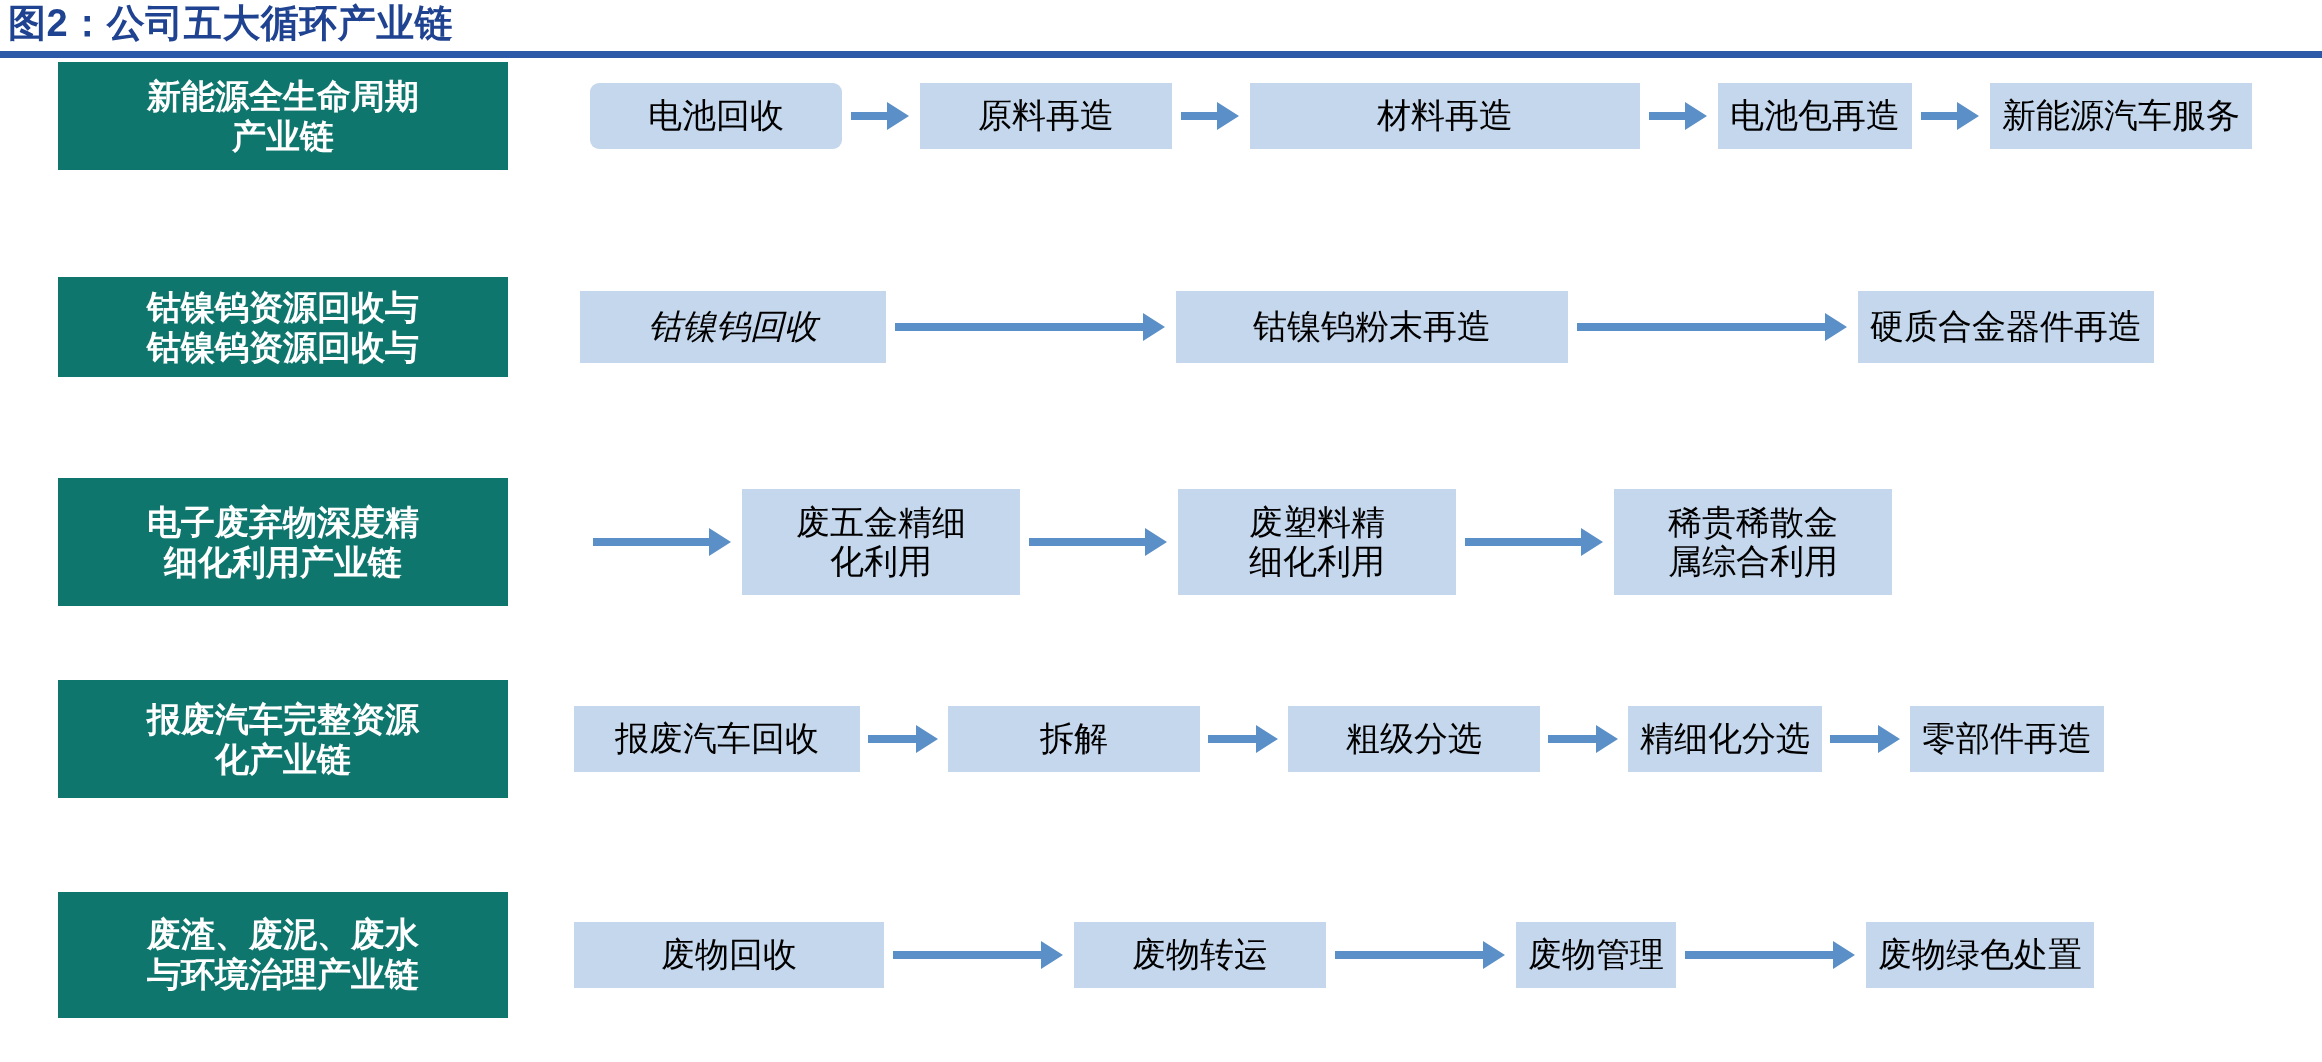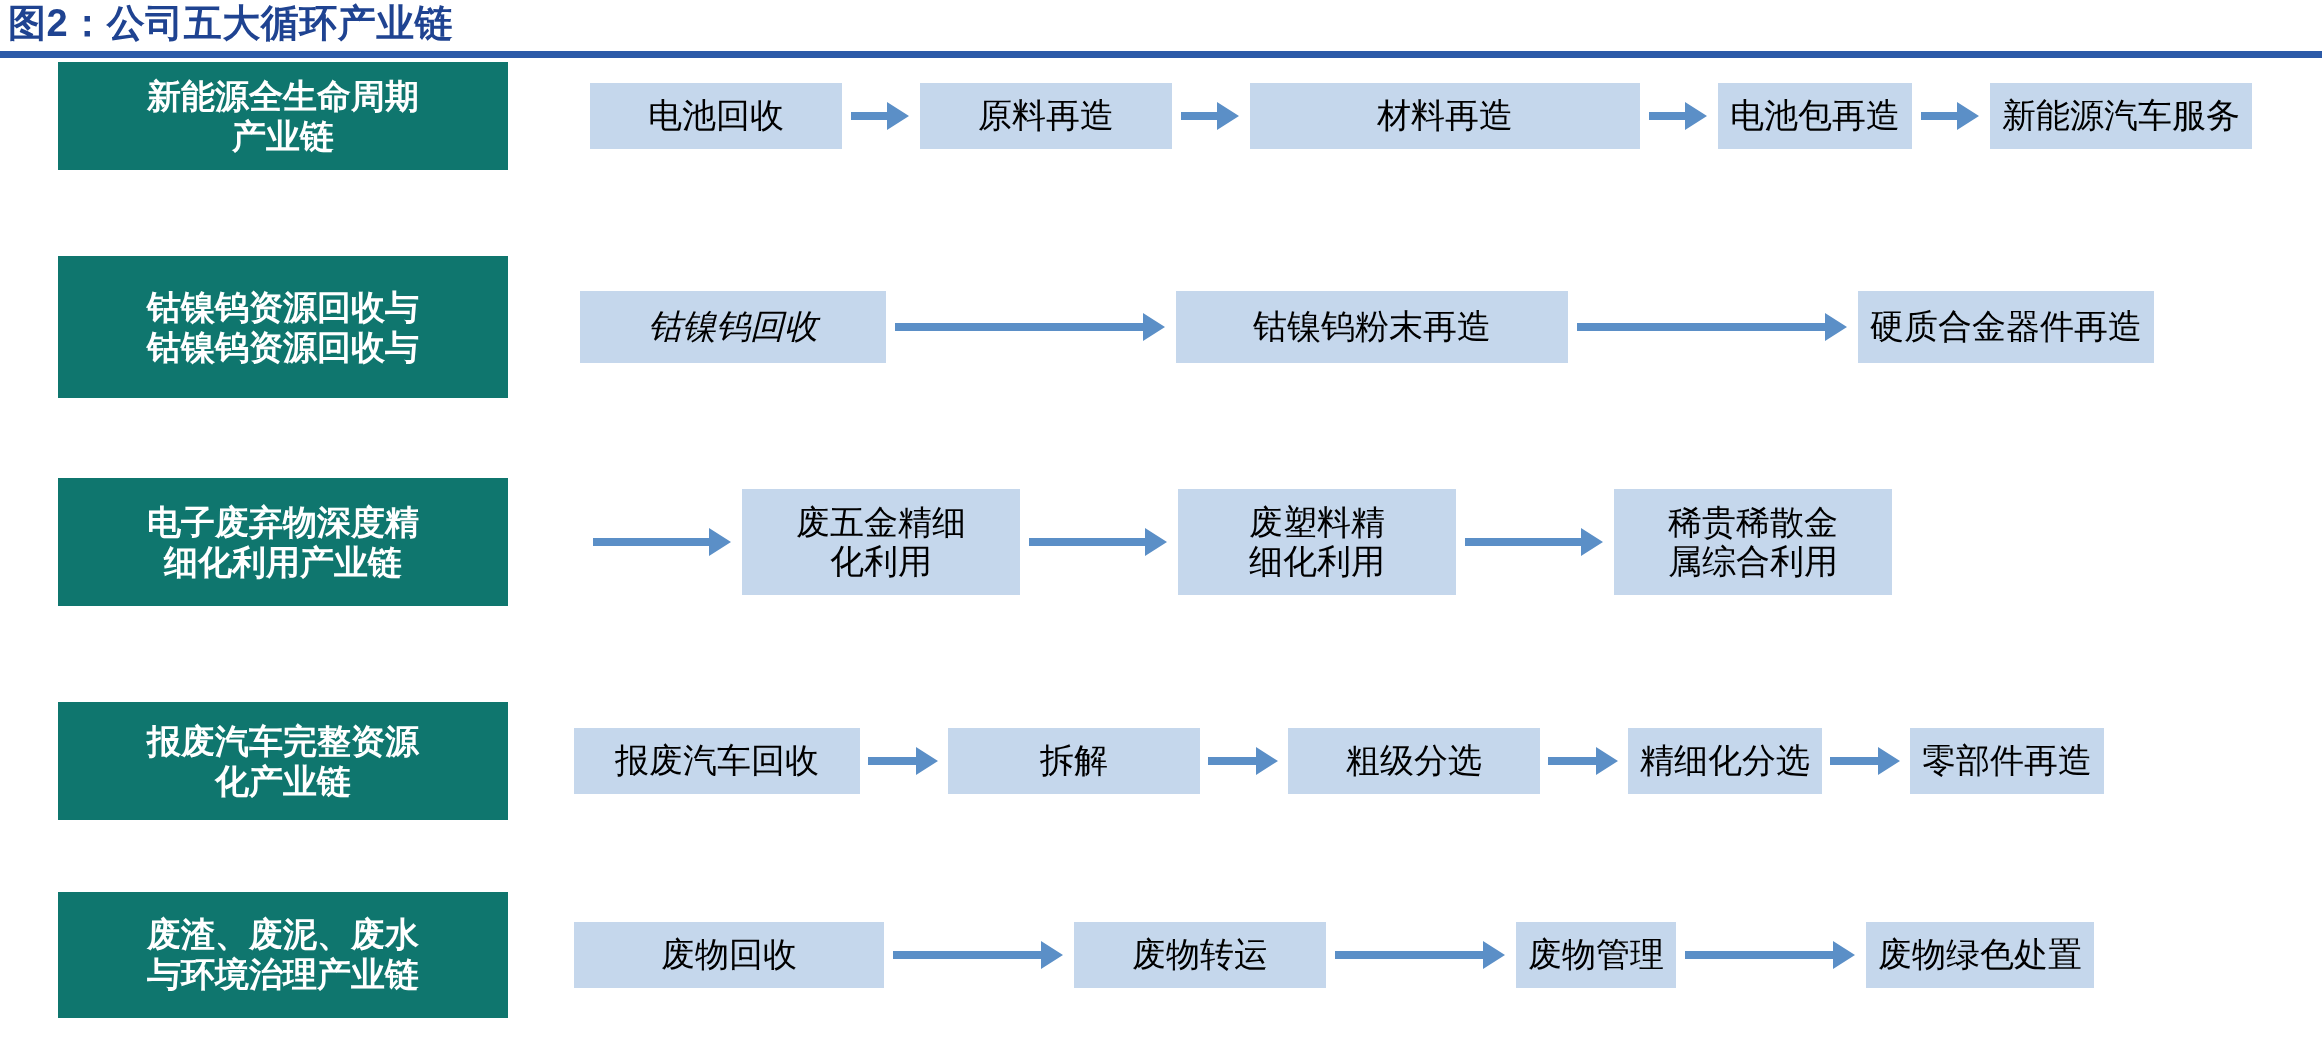--- a/index.html
+++ b/index.html
@@ -97,43 +97,43 @@
     display: flex;
     align-items: center;
     justify-content: center;
   }
   .arrow svg { display: block; }
 
   
   #row-0 { top: 62px;  height: 108px; }
   #row-1 { top: 268px; height: 118px; }
   #row-2 { top: 478px; height: 128px; }
-  #row-3 { top: 702px; height: 118px; }
+  #row-3 { top: 680px; height: 118px; }
   #row-4 { top: 892px; height: 126px; font-family: Liberation Serif, serif; }
 
   #row-0 .row-label { margin-left: 58px; width: 450px; height: 108px; }
-  #row-1 .row-label { margin-left: 58px; width: 450px; height: 142px; }
+  #row-1 .row-label { margin-left: 58px; width: 450px; height: 100px; }
   #row-2 .row-label { margin-left: 58px; width: 450px; height: 128px; }
   #row-3 .row-label { margin-left: 58px; width: 450px; height: 118px; }
   #row-4 .row-label { margin-left: 58px; width: 450px; height: 126px; }
 
   #row-0 .chain { margin-left: 82px; }
   #row-1 .chain { margin-left: 72px; }
   #row-2 .chain { margin-left: 76px; }
   #row-3 .chain { margin-left: 66px; }
   #row-4 .chain { margin-left: 66px; }
 
   #row-0 .node { height: 66px; }
   #row-1 .node { height: 72px; }
   #row-2 .node { height: 106px; }
   #row-3 .node { height: 66px; }
   #row-4 .node { height: 66px; }
 
   
-  #row-0 .node:nth-of-type(1) { width: 252px; }
+  #row-0 .node:nth-of-type(1) { width: 252px; border-radius: 9px; }
   #row-0 .node:nth-of-type(2) { width: 252px; }
   #row-0 .node:nth-of-type(3) { width: 252px; }
   #row-0 .node:nth-of-type(4) { width: 286px; }
   #row-0 .node:nth-of-type(5) { width: 390px; }
   #row-0 .arrow { width: 78px; }
 
   #row-1 .node:nth-of-type(1) { width: 306px; font-style: italic; }
   #row-1 .node:nth-of-type(2) { width: 400px; }
   #row-1 .node:nth-of-type(3) { width: 392px; }
   #row-1 .arrow { width: 290px; }

